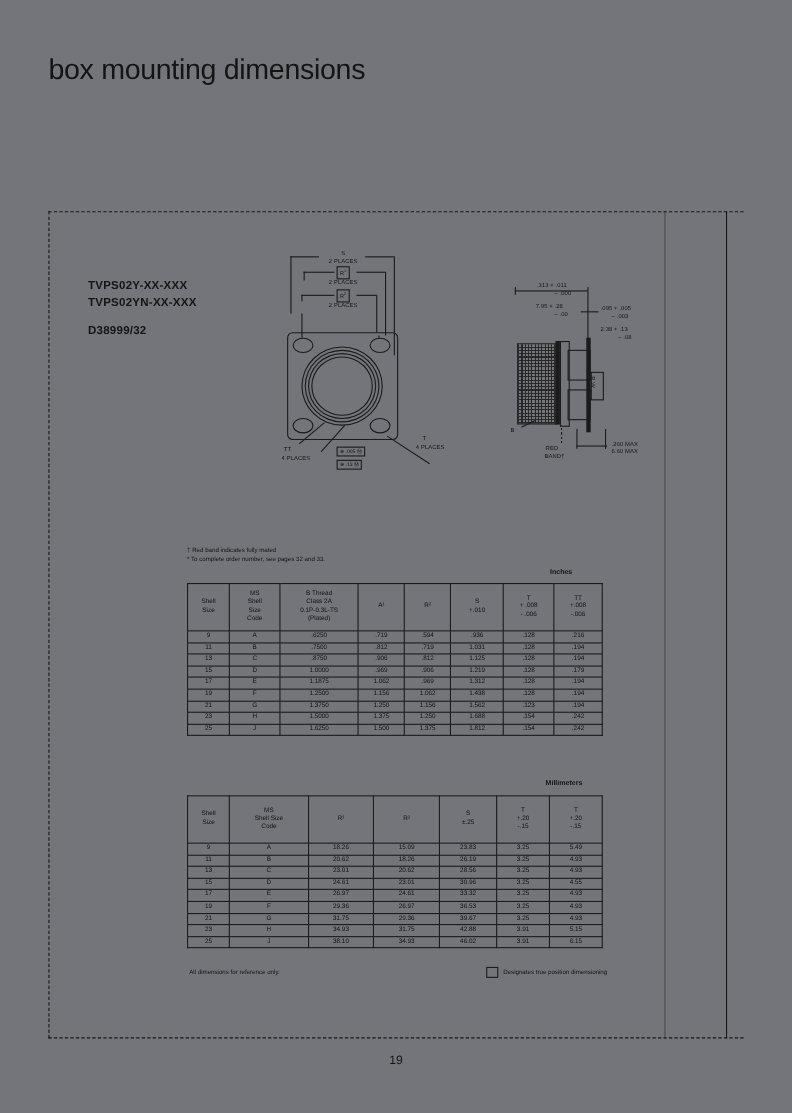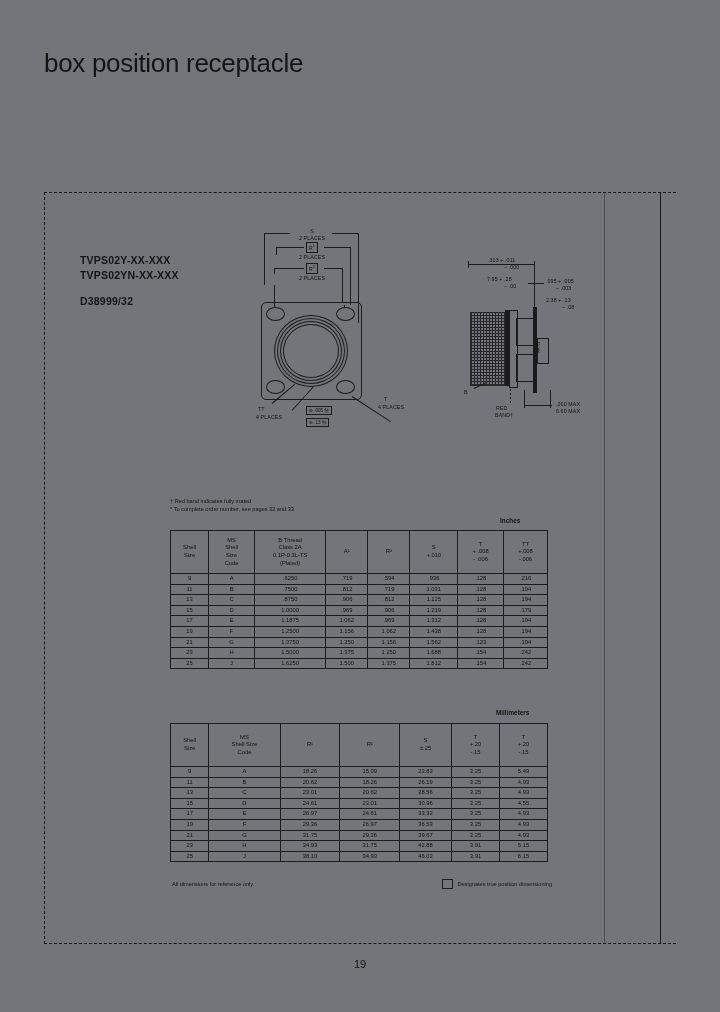--- a/index.html
+++ b/index.html
@@ -203,21 +203,21 @@
     right: 0;
     top: 958px;
     text-align: center;
     font-size: 11px;
   }
 </style>
 </head>
 <body>
 
 <div id="title-block">
-  <div class="title-line t-light">box position receptacle</div>
+  <div class="title-line t-light">box mounting dimensions</div>
 </div>
 
 <div id="drawing-frame"></div>
 <div id="frame-right-edge"></div>
 <div id="frame-inner-right"></div>
 
 <div id="partnums">
   <div>TVPS02Y-XX-XXX</div>
   <div>TVPS02YN-XX-XXX</div>
   <div class="spacer"></div>

